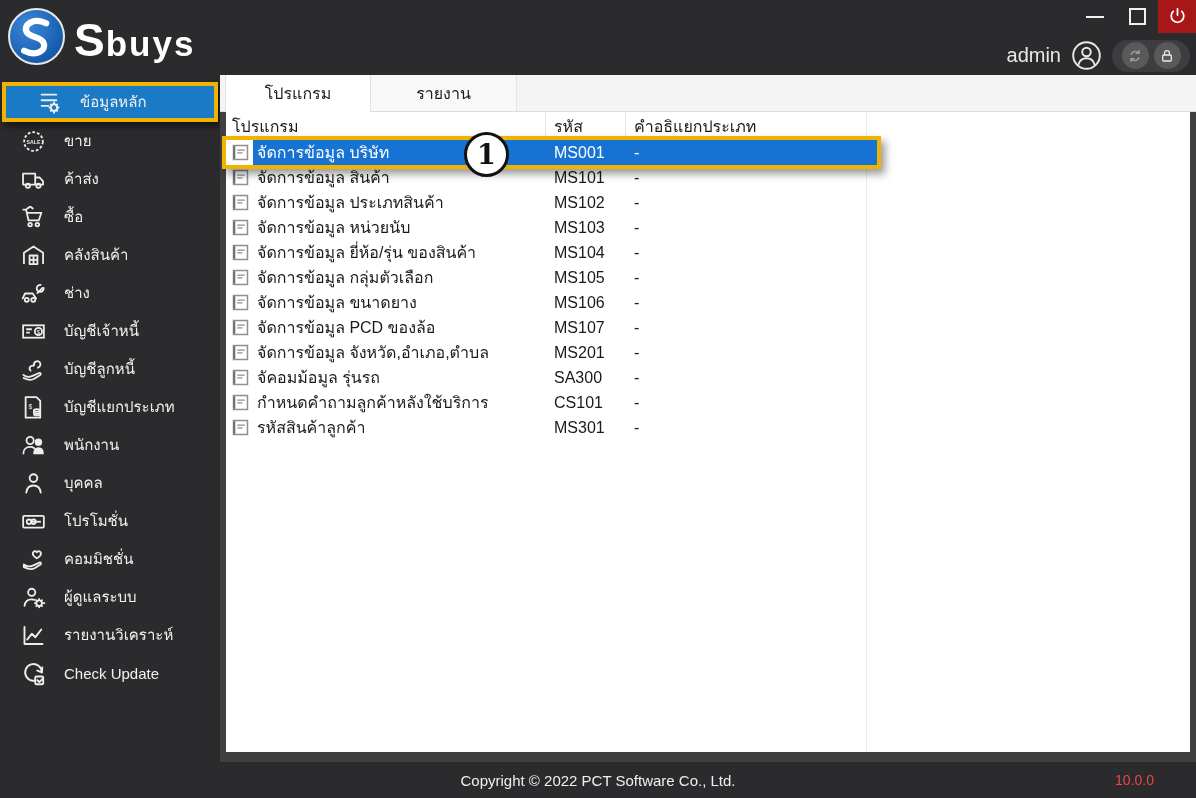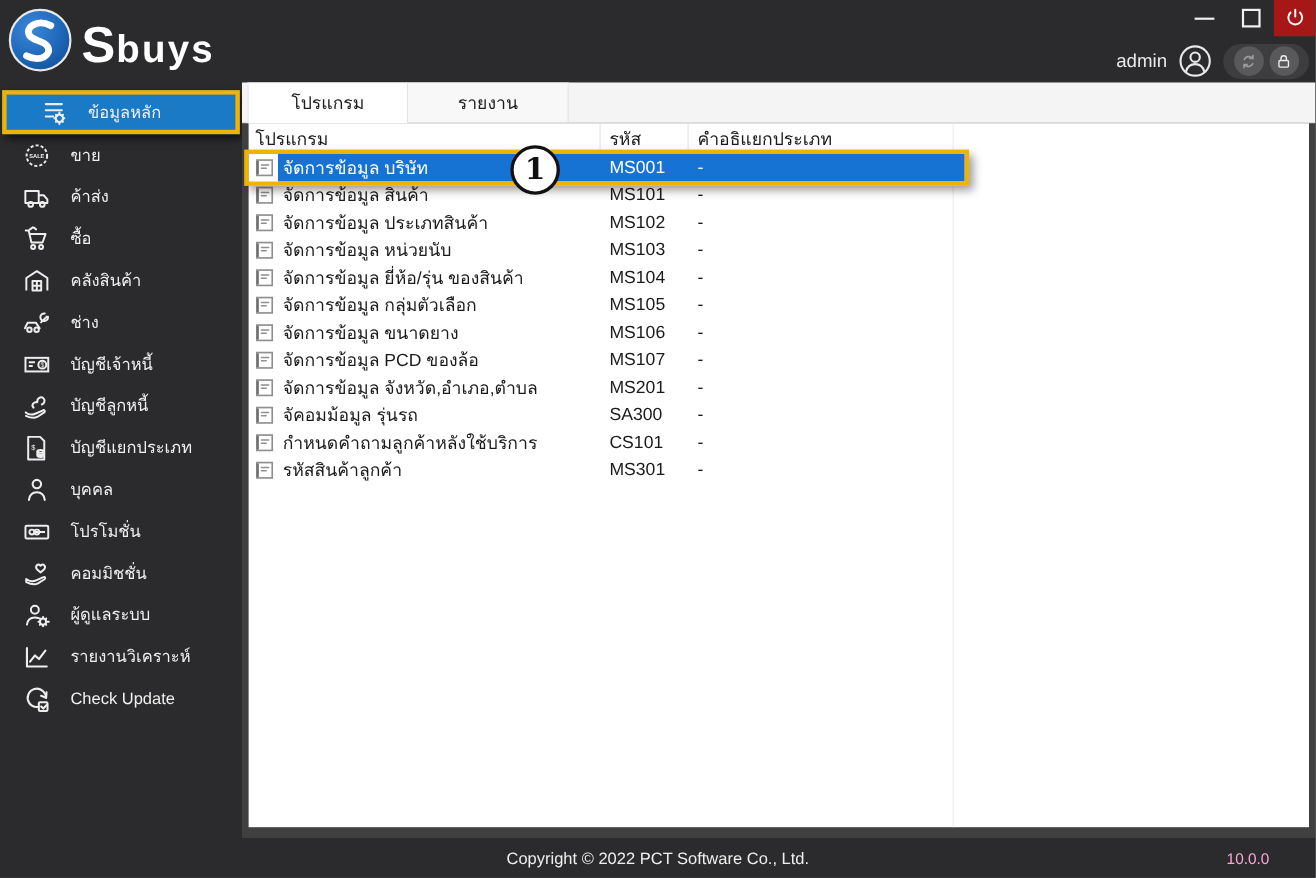--- a/index.html
+++ b/index.html
@@ -18,21 +18,21 @@
   .brand .b2 { font-size:35px; font-weight:600; letter-spacing:2px; }
 
   .win-controls { position:absolute; top:0; right:0; display:flex; align-items:flex-start; }
   .win-btn { width:42px; height:33px; display:flex; align-items:center; justify-content:center; cursor:pointer; }
   .minimize-bar { width:18px; height:2px; background:#f0f0f0; }
   .maximize-box { width:17px; height:17px; border:2px solid #f0f0f0; }
   .win-btn.power { width:38px; background:#a81717; }
   .win-btn.power svg { width:21px; height:21px; }
 
   .user-row { position:absolute; top:39px; right:6px; height:33px; display:flex; align-items:center; gap:10px; }
-  .user-name { color:#e9e9e9; font-size:17px; }
+  .user-name { color:#e9e9e9; font-size:20px; }
   .avatar { width:31px; height:31px; }
   .avatar svg { width:31px; height:31px; }
   .pill { width:78px; height:32px; border-radius:16px; background:#3d3d3f; display:flex; align-items:center; justify-content:center; gap:5px; }
   .pill-btn { width:27px; height:27px; border-radius:50%; background:#59595b; display:flex; align-items:center; justify-content:center; cursor:pointer; }
   .pill-btn svg { width:16px; height:16px; }
 
   
   .sidebar { position:absolute; left:0; top:75px; bottom:36px; width:220px; background:#2b2b2d; padding-top:7px; }
   .side-item { height:38px; display:flex; align-items:center; gap:16px; padding-left:18px; cursor:pointer; color:#f0f0f0; }
   .side-item .s-icon { width:30px; height:30px; display:flex; align-items:center; justify-content:center; color:#ededed; flex:0 0 auto; }
@@ -71,21 +71,21 @@
   .row.selected::before { content:""; position:absolute; left:-4px; right:-4px; top:-4px; bottom:-4px;
     border:4px solid #f0b400; box-shadow:4px 5px 8px rgba(0,0,0,0.40); pointer-events:none; }
 
   .annotation { position:absolute; left:238px; top:20px; width:45px; height:45px; border-radius:50%;
     background:#fff; border:3px solid #111; z-index:6; display:flex; align-items:center; justify-content:center;
     font-family:"DejaVu Serif", serif; font-weight:bold; font-size:27px; color:#111; }
 
   
   .footer { position:absolute; left:0; right:0; bottom:0; height:36px; background:#2b2b2d;
     display:flex; align-items:center; justify-content:center; color:#efefef; font-size:15px; }
-  .version { position:absolute; right:42px; top:0; height:36px; display:flex; align-items:center; font-size:14px; color:#f9a8d4; }
+  .version { position:absolute; right:42px; top:0; height:36px; display:flex; align-items:center; font-size:14px; color:#ef4444; }
 </style>
 </head>
 <body>
 
 <div class="window">
 
   <div class="titlebar">
     <div class="logo-circle">
       <svg viewBox="0 0 24 24">
         <path d="M17 4.5c-7-3.5-13 1-10.5 5 1.6 2.6 7.4 2.4 9 5.5 2 4-3.5 8-10.5 4.5" fill="none" stroke="#fff" stroke-width="3.4" stroke-linecap="round"></path>
@@ -252,20 +252,33 @@
               <ellipse cx="15" cy="14.6" rx="2.6" ry="1.1"></ellipse>
               <path d="M12.4 14.6v3.3c0 .6 1.2 1.1 2.6 1.1s2.6-.5 2.6-1.1v-3.3M12.4 16.3c0 .6 1.2 1.1 2.6 1.1s2.6-.5 2.6-1.1"></path>
             </g>
           </svg>
         </span>
         <span class="s-label">บัญชีแยกประเภท</span>
       </div>
       <div class="side-item">
         <span class="s-icon">
           <svg viewBox="0 0 24 24">
+            <g fill="none" stroke="currentColor" stroke-width="1.6" stroke-linecap="round">
+              <circle cx="9" cy="7.6" r="3.2"></circle>
+              <path d="M3 19c0-3.6 2.7-5.7 6-5.7 1.4 0 2.7.4 3.7 1.1"></path>
+              <circle cx="16.4" cy="9" r="2.5" fill="currentColor"></circle>
+              <path d="M12.6 19c0-3 1.7-4.7 3.8-4.7 2.2 0 3.9 1.7 3.9 4.7z" fill="currentColor"></path>
+            </g>
+          </svg>
+        </span>
+        <span class="s-label">พนักงาน</span>
+      </div>
+      <div class="side-item">
+        <span class="s-icon">
+          <svg viewBox="0 0 24 24">
             <g fill="none" stroke="currentColor" stroke-width="1.7" stroke-linecap="round">
               <circle cx="12" cy="7.2" r="3.4"></circle>
               <path d="M5.6 20c.5-4 3-6.2 6.4-6.2s5.9 2.2 6.4 6.2"></path>
             </g>
           </svg>
         </span>
         <span class="s-label">บุคคล</span>
       </div>
       <div class="side-item">
         <span class="s-icon">

